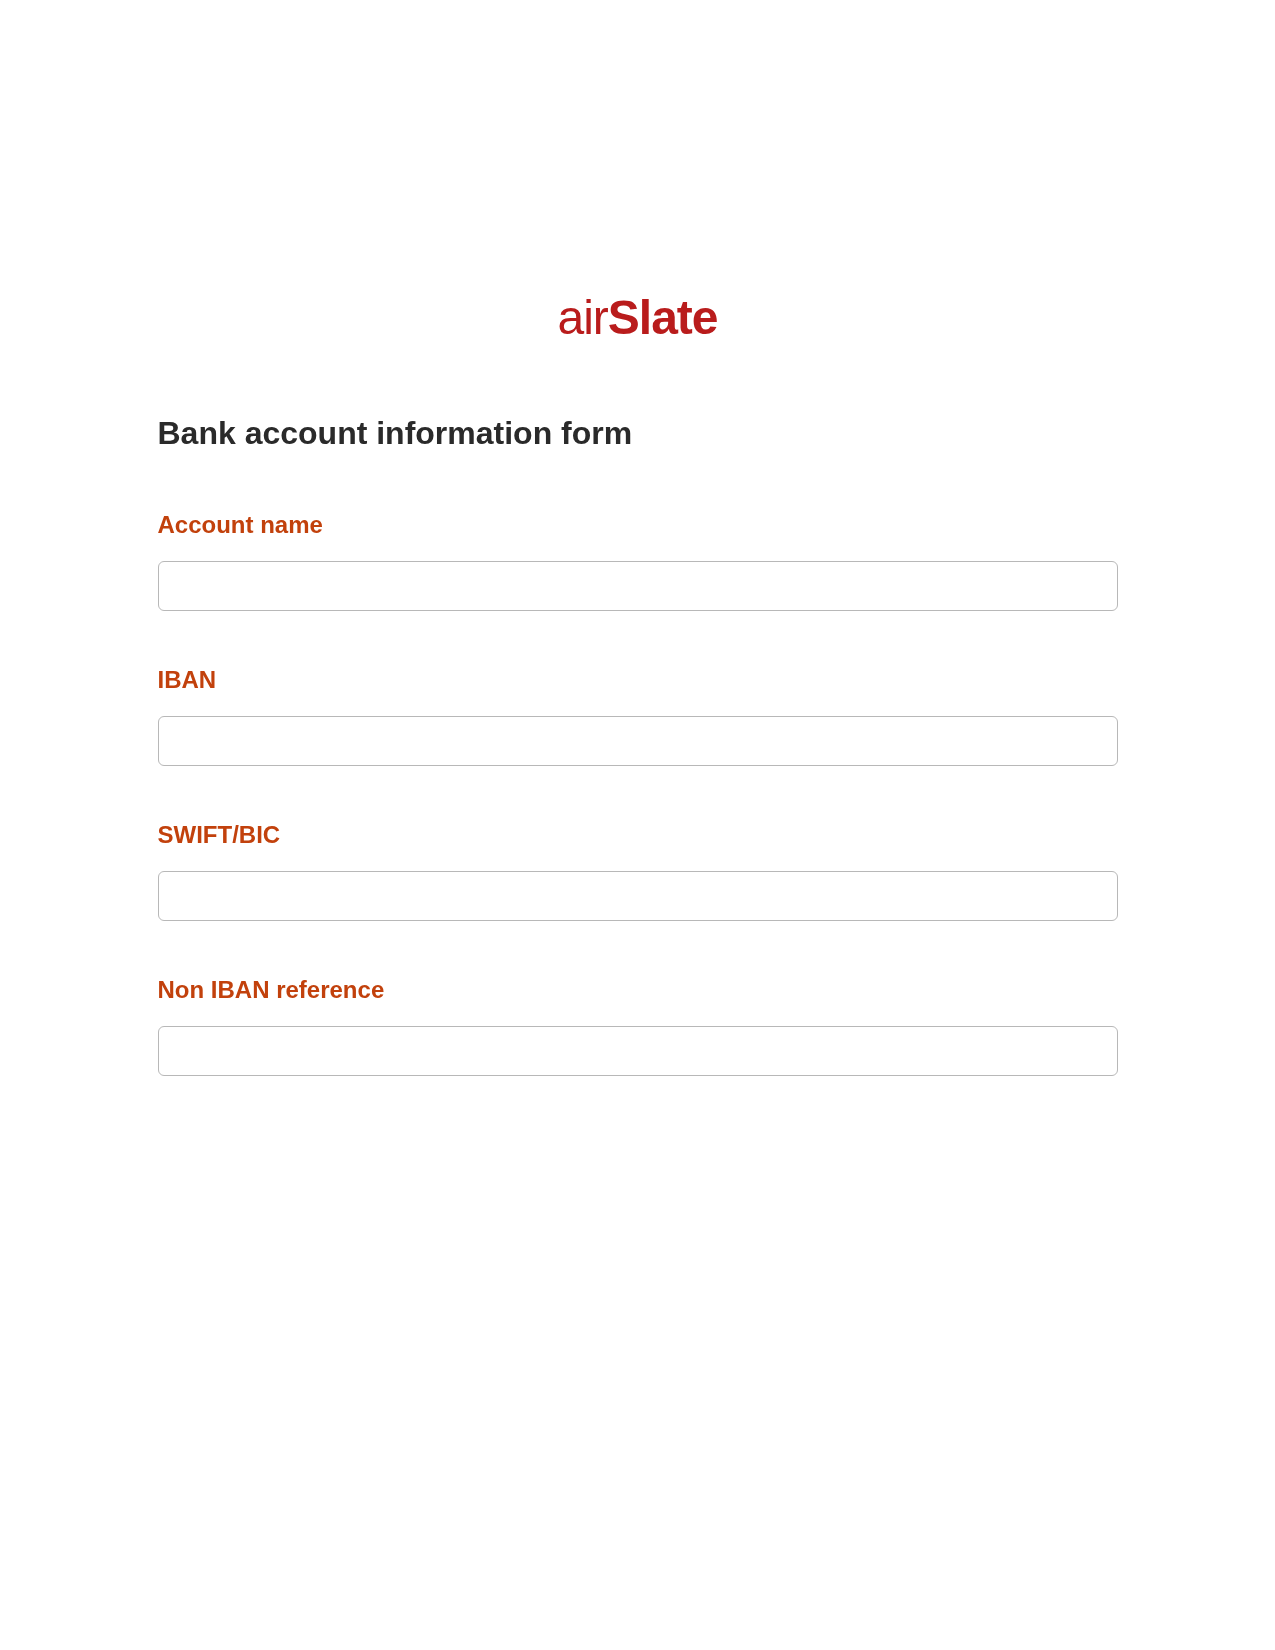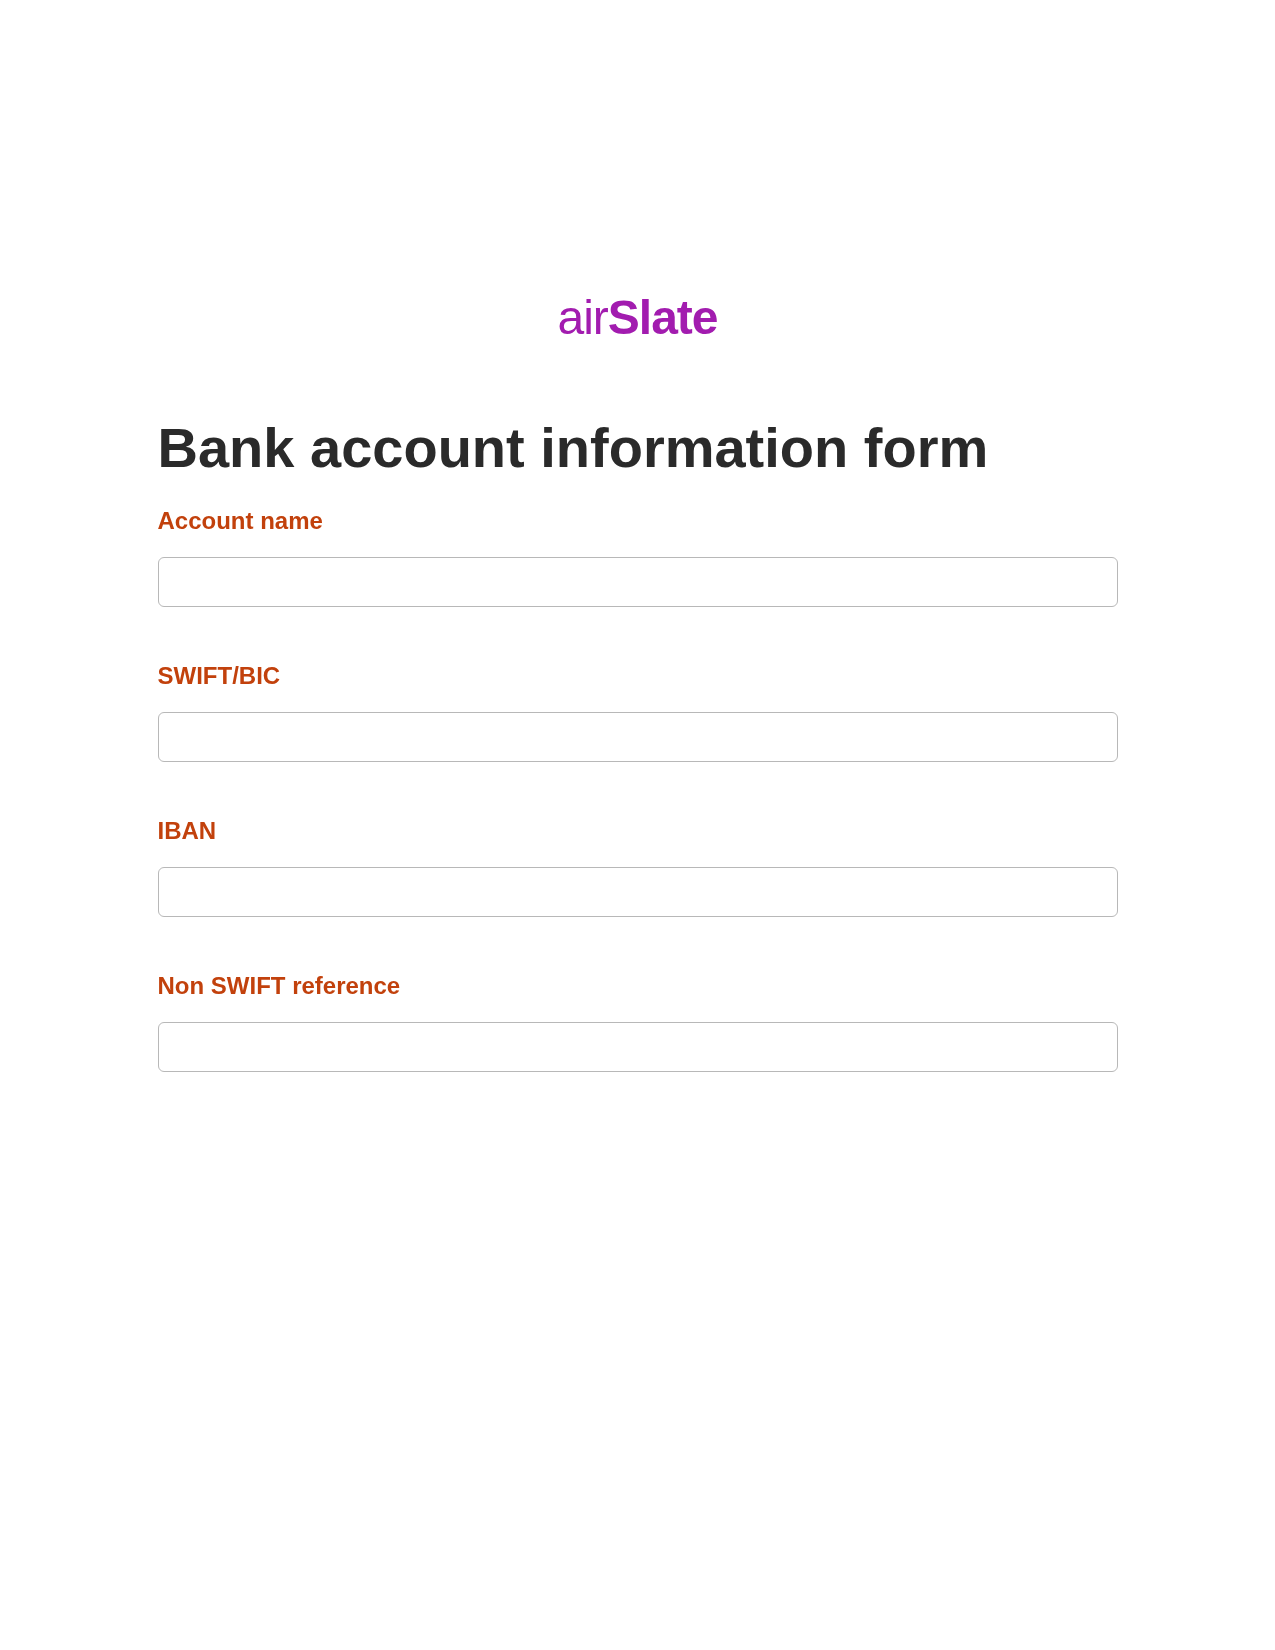--- a/index.html
+++ b/index.html
@@ -18,34 +18,34 @@
       width: 960px;
       margin: 0 auto;
     }
     .logo {
       text-align: center;
       margin-bottom: 70px;
     }
     .logo-text {
       font-size: 48px;
       font-weight: 700;
-      color: #a21caf;
+      color: #b91c1c;
       letter-spacing: -1px;
     }
     .logo-air {
       font-weight: 400;
     }
     .logo-slate {
       font-weight: 700;
     }
     .form-title {
-      font-size: 56px;
+      font-size: 32px;
       font-weight: 700;
       color: #2a2a2a;
-      margin-bottom: 27px;
+      margin-bottom: 59px;
     }
     .form-group {
       margin-bottom: 55px;
     }
     .form-label {
       display: block;
       font-size: 24px;
       font-weight: 700;
       color: #c2410c;
       margin-bottom: 22px;
@@ -69,26 +69,26 @@
   </div>
 
   <h1 class="form-title">Bank account information form</h1>
 
   <div class="form-group">
     <label class="form-label">Account name</label>
     <input type="text" class="form-input" value="" style="">
   </div>
 
   <div class="form-group">
+    <label class="form-label">IBAN</label>
+    <input type="text" class="form-input" value="" style="">
+  </div>
+
+  <div class="form-group">
     <label class="form-label">SWIFT/BIC</label>
     <input type="text" class="form-input" value="" style="">
   </div>
 
   <div class="form-group">
-    <label class="form-label">IBAN</label>
-    <input type="text" class="form-input" value="" style="">
-  </div>
-
-  <div class="form-group">
-    <label class="form-label">Non SWIFT reference</label>
+    <label class="form-label">Non IBAN reference</label>
     <input type="text" class="form-input" value="" style="">
   </div>
 </div>
 
 </body></html>

